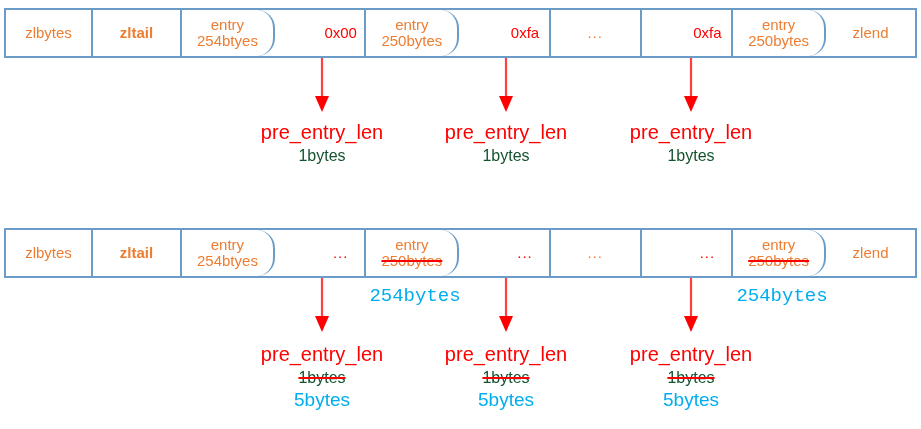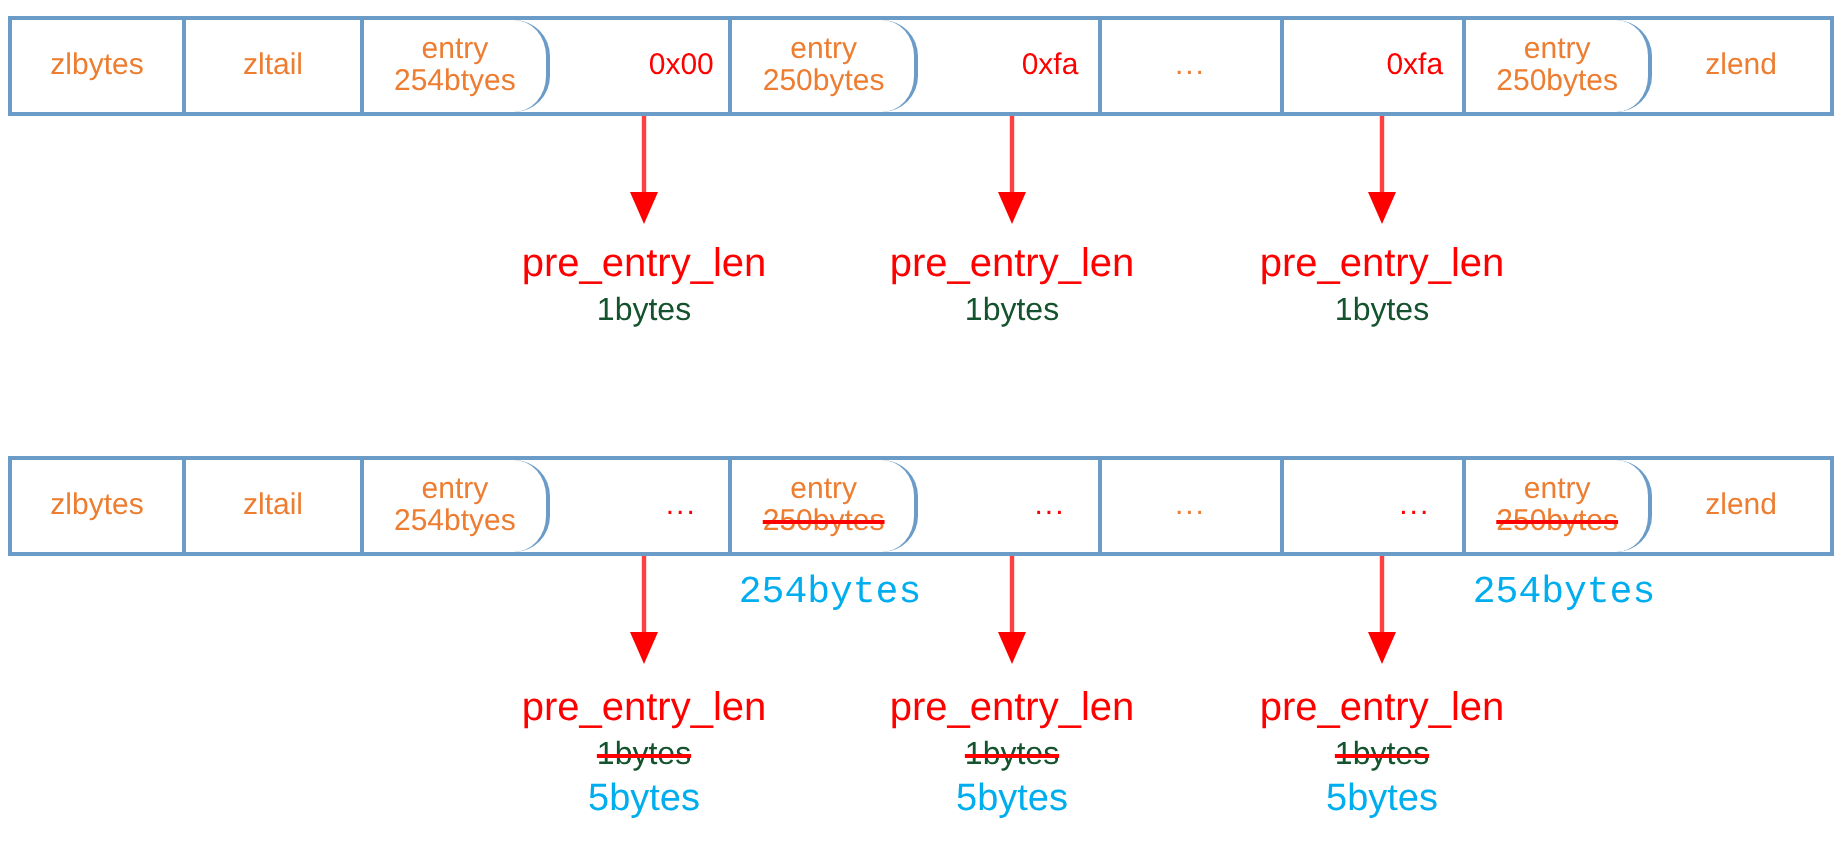--- a/index.html
+++ b/index.html
@@ -43,21 +43,21 @@
     line-height: 1.08;
     text-align: left;
     font-size: 15px;
     color: #ED7D31;
     overflow: hidden;
   }
   .zl-cell:last-child { border-right: none; }
 
   
   .w-zlbytes { width: 88px; }
-  .w-zltail  { width: 90px; }
+  .w-zltail  { width: 90px; font-weight: bold; }
   .w-entry   { width: 94px; border-radius: 18px; }
   .w-val     { width: 92px; padding-left: 42px; }
   .w-dots    { width: 92px; }
   .w-zlend   { width: 90px; }
 
   .cell-line { display: block; white-space: nowrap; }
   .c-orange { color: #ED7D31; }
   .c-red    { color: #FF0000; }
   .strike-red {
     text-decoration: line-through;

